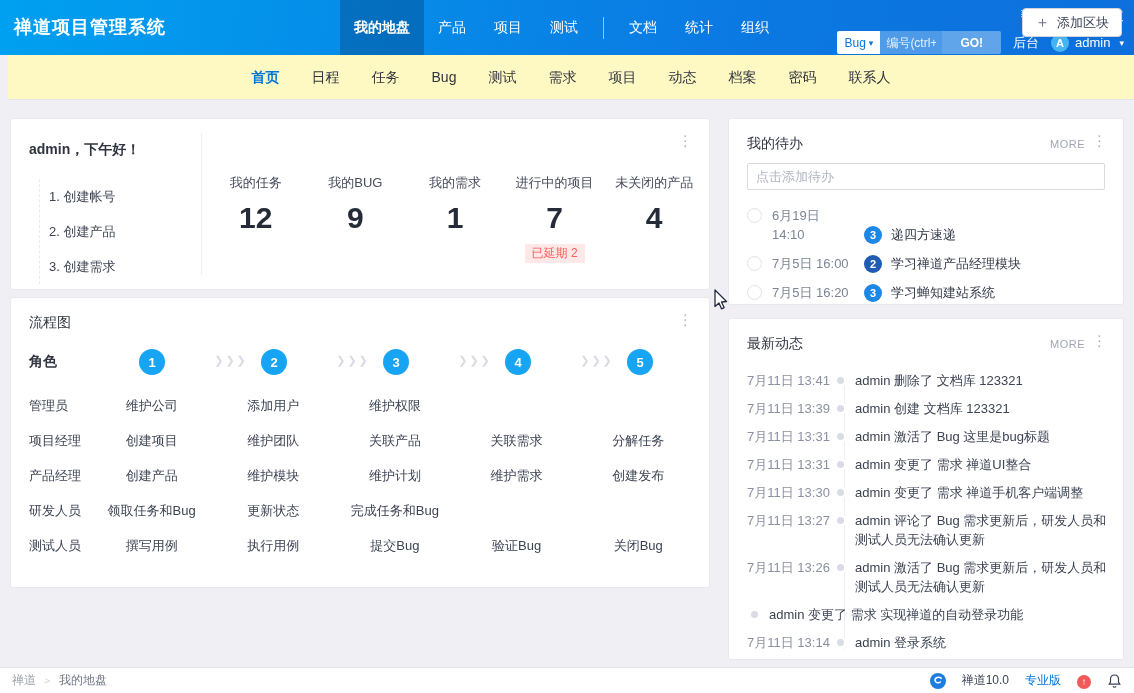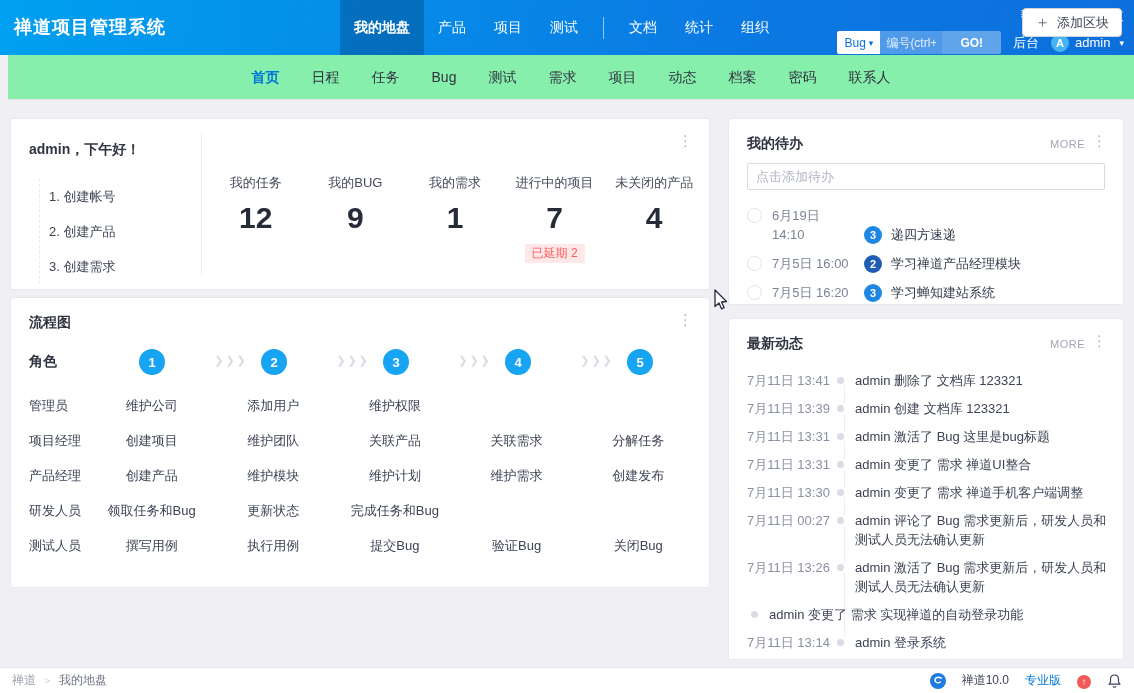--- a/index.html
+++ b/index.html
@@ -21,37 +21,37 @@
   .searchbox { display:flex; height:23px; border-radius:2px; overflow:hidden; font-size:12px; }
   .search-type { background:#fff; color:#0b72dd; padding:0 7px; display:flex; align-items:center; }
   .search-input { width:62px; border:0; outline:none; background:rgba(255,255,255,0.28); color:#fff; padding:0 6px; font-size:12px; font-family:inherit; }
   .search-input::placeholder { color:rgba(255,255,255,0.85); }
   .search-go { background:rgba(255,255,255,0.35); color:#fff; font-weight:bold; padding:0 18px; display:flex; align-items:center; }
   .avatar { width:18px; height:18px; border-radius:50%; background:#45b4f5; color:#fff; font-size:11px; font-weight:bold;
     display:inline-flex; align-items:center; justify-content:center; }
   .user-wrap { display:flex; align-items:center; gap:6px; }
 
   
-  .subnav { position:absolute; top:55px; left:8px; right:0; height:45px; background:#86efac; border-bottom:1px solid #e4e4ea;
+  .subnav { position:absolute; top:55px; left:8px; right:0; height:45px; background:#fef9c3; border-bottom:1px solid #e4e4ea;
     display:flex; justify-content:center; }
   .subnav .sn-item { line-height:44px; padding:0 16px; font-size:14px; color:#30343f; cursor:pointer; }
   .subnav .sn-item.active { color:#0076d7; font-weight:bold; }
   .add-block { position:absolute; right:12px; top:8px; height:29px; padding:0 12px; border:1px solid #d4d4da; border-radius:4px;
     background:#fff; color:#3c4353; font-size:13px; display:flex; align-items:center; gap:7px; cursor:pointer; }
   .add-block .plus { font-size:15px; color:#6b7283; }
 
   
   .panel { position:absolute; background:#fff; border:1px solid #e8e8ee; border-radius:3px; }
   .p-welcome { left:10px; top:118px; width:700px; height:172px; }
   .p-flow    { left:10px; top:297px; width:700px; height:291px; }
   .p-todo    { left:728px; top:118px; width:396px; height:187px; }
   .p-news    { left:728px; top:318px; width:396px; height:342px; }
   .kebab { position:absolute; right:16px; top:14px; font-size:15px; color:#b5bac6; line-height:1; cursor:pointer; }
   .more { position:absolute; right:38px; top:19px; font-size:11px; color:#a0a6b5; letter-spacing:0.5px; cursor:pointer; }
-  .panel-title { position:absolute; left:18px; top:16px; font-size:14px; font-weight:bold; color:#2f3440; }
+  .panel-title { position:absolute; left:18px; top:16px; font-size:14px; font-weight:normal; color:#2f3440; }
 
   
   .greeting { position:absolute; left:18px; top:22px; font-size:14px; font-weight:bold; color:#2f3440; }
   .wsteps { position:absolute; left:28px; top:60px; border-left:1px dashed #e8e8ee; padding-left:9px; }
   .wsteps div { height:35px; line-height:35px; font-size:13px; color:#3c4353; }
   .w-divider { position:absolute; left:190px; top:14px; bottom:14px; width:1px; background:#ededf2; }
   .date-row { position:absolute; left:197px; top:20px; font-size:14px; }
   .date-row .date { color:#9aa0ae; }
   .date-row .summary { color:#3c4353; margin-left:14px; }
   .stats { position:absolute; left:195px; top:55px; right:5px; display:flex; }
@@ -332,21 +332,21 @@
       <span class="n-time">7月11日 13:31</span>
       <span class="n-dot"></span>
       <span class="n-text">admin 变更了 需求 禅道UI整合</span>
     </div>
     <div class="news-item">
       <span class="n-time">7月11日 13:30</span>
       <span class="n-dot"></span>
       <span class="n-text">admin 变更了 需求 禅道手机客户端调整</span>
     </div>
     <div class="news-item">
-      <span class="n-time">7月11日 00:27</span>
+      <span class="n-time">7月11日 13:27</span>
       <span class="n-dot"></span>
       <span class="n-text">admin 评论了 Bug 需求更新后，研发人员和测试人员无法确认更新</span>
     </div>
     <div class="news-item">
       <span class="n-time">7月11日 13:26</span>
       <span class="n-dot"></span>
       <span class="n-text">admin 激活了 Bug 需求更新后，研发人员和测试人员无法确认更新</span>
     </div>
     <div class="news-item">
       <span class="n-dot"></span>

